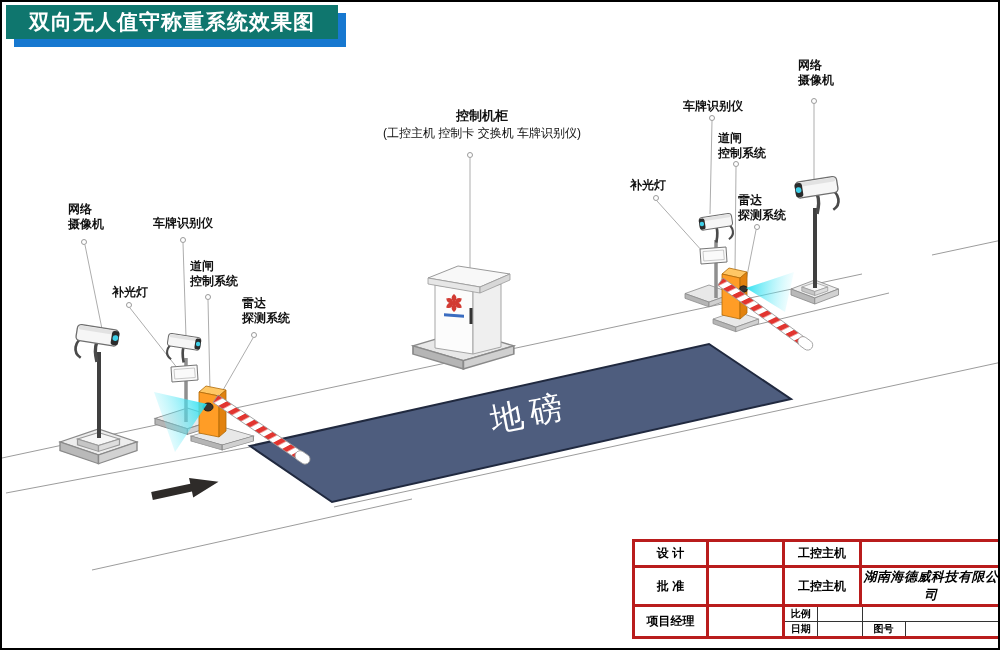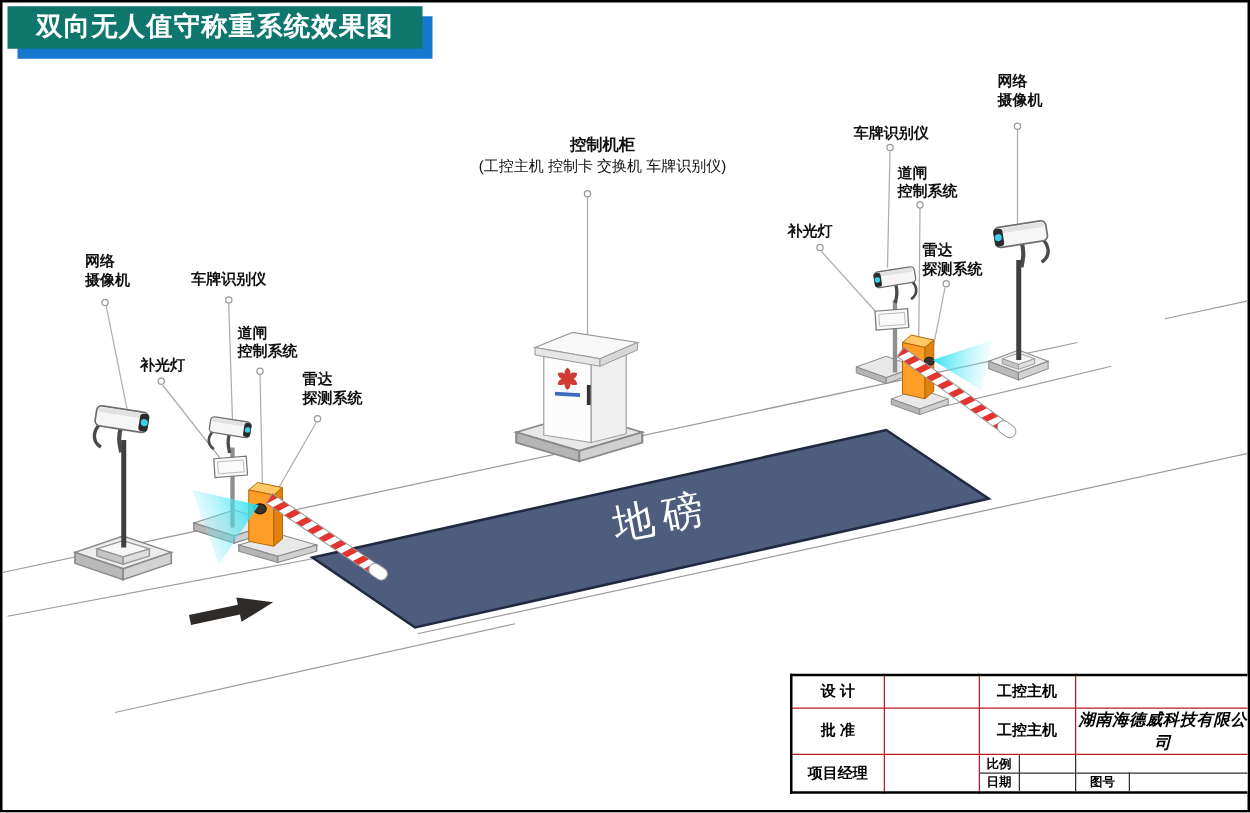--- a/index.html
+++ b/index.html
@@ -10,21 +10,21 @@
           box-shadow:8px 8px 0 #1778d0;color:#fff;font-weight:bold;font-size:21px;line-height:34px;
           text-align:center;letter-spacing:1px;}
   .lbl{position:absolute;font-size:12px;line-height:15px;color:#111;white-space:pre-line;font-weight:700;}
   .cab-title{position:absolute;left:380px;top:105px;width:200px;text-align:center;font-size:13px;
              font-weight:600;color:#111;}
   .cab-sub{position:absolute;left:330px;top:123px;width:300px;text-align:center;font-size:12px;color:#111;}
   .wb-label{position:absolute;left:488px;top:389px;color:#fff;font-size:33px;font-weight:500;
             letter-spacing:7px;transform:rotate(-11deg);}
   table.tb{position:absolute;left:630px;top:537px;width:368px;border-collapse:collapse;
            table-layout:fixed;background:#fff;border:2px solid #000;}
-  table.tb td{border:1px solid #b91c1c;font-size:12px;font-weight:bold;text-align:center;
+  table.tb td{border:3px solid #b91c1c;font-size:12px;font-weight:bold;text-align:center;
               padding:0;color:#000;overflow:hidden;}
   table.tb td.company{font-size:13px;letter-spacing:0.5px;font-style:italic;}
   table.sub{width:100%;height:100%;border-collapse:collapse;table-layout:fixed;}
   table.sub td{border:1px solid #333;font-size:10px;font-weight:bold;}
   table.sub tr:first-child td{border-top:none;}
   table.sub td:first-child{border-left:none;}
   table.sub tr:last-child td{border-bottom:none;}
   table.sub td:last-child{border-right:none;}
 </style>
 </head>

